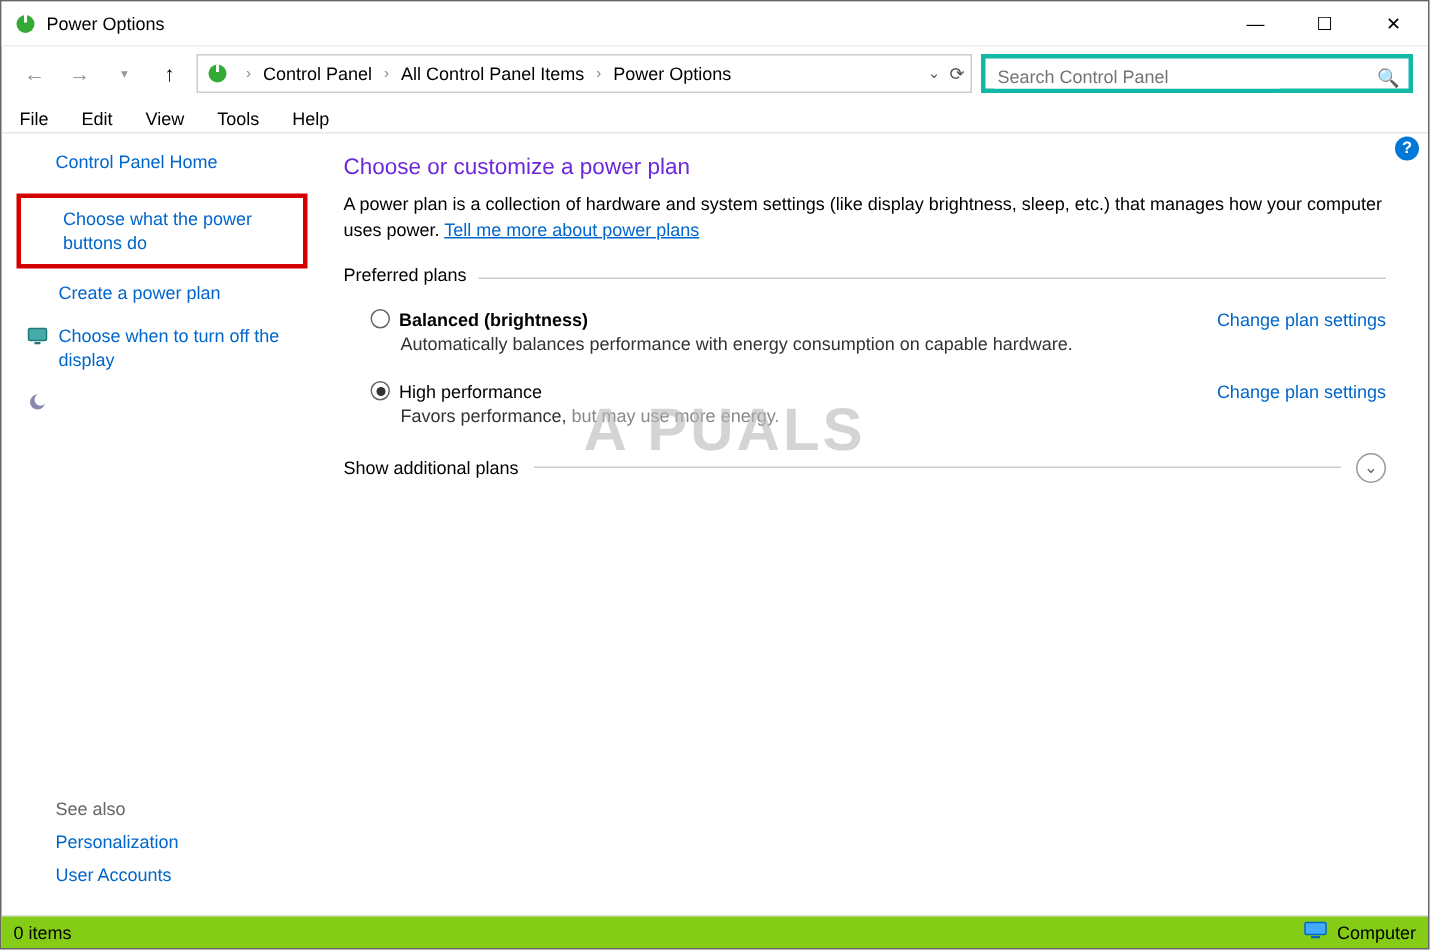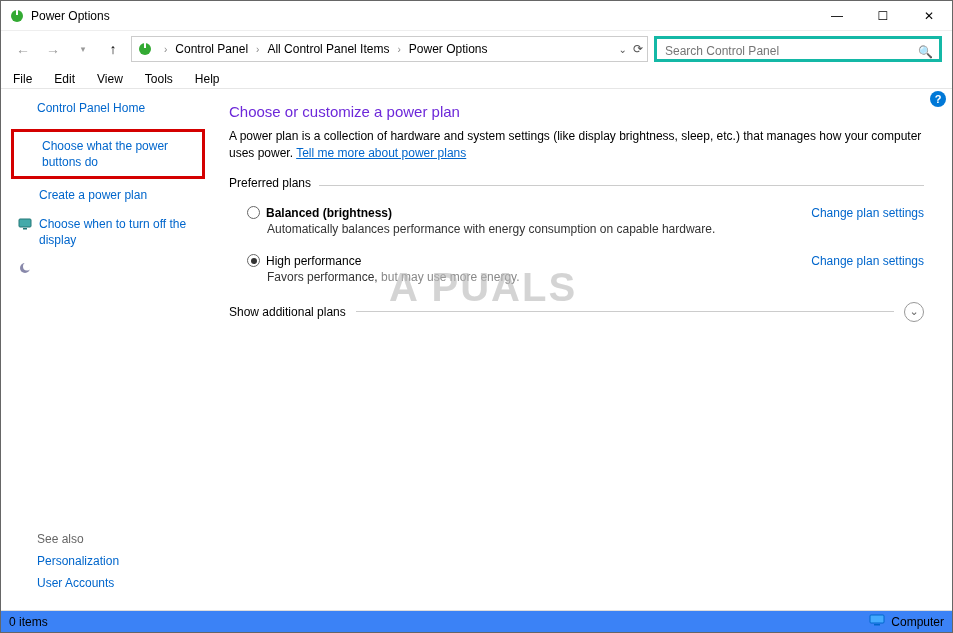--- a/index.html
+++ b/index.html
@@ -165,21 +165,21 @@
     position:absolute; top: 176px; left: 176px;
     font-size: 40px; font-weight:700; color:#b9b9b9;
     letter-spacing: 2px; opacity:0.6; pointer-events:none;
     display:flex; align-items:center;
   }
   
   .statusbar {
     position:absolute; bottom:0; left:0; right:0;
     height:22px; border-top:1px solid #ddd;
     display:flex; align-items:center; justify-content:space-between;
-    padding:0 8px; font-size:12px; background:#3b82f6;margin-top:41px;
+    padding:0 8px; font-size:12px; background:#84cc16;margin-top:41px;
   }
   .status-right { display:flex; align-items:flex-end; gap:6px; }
 </style>
 </head>
 <body>
 
 <div class="titlebar">
   <span class="app-icon">
     <svg width="16" height="16" viewBox="0 0 16 16">
         <circle cx="8" cy="8" r="6" fill="#3a3"></circle>

